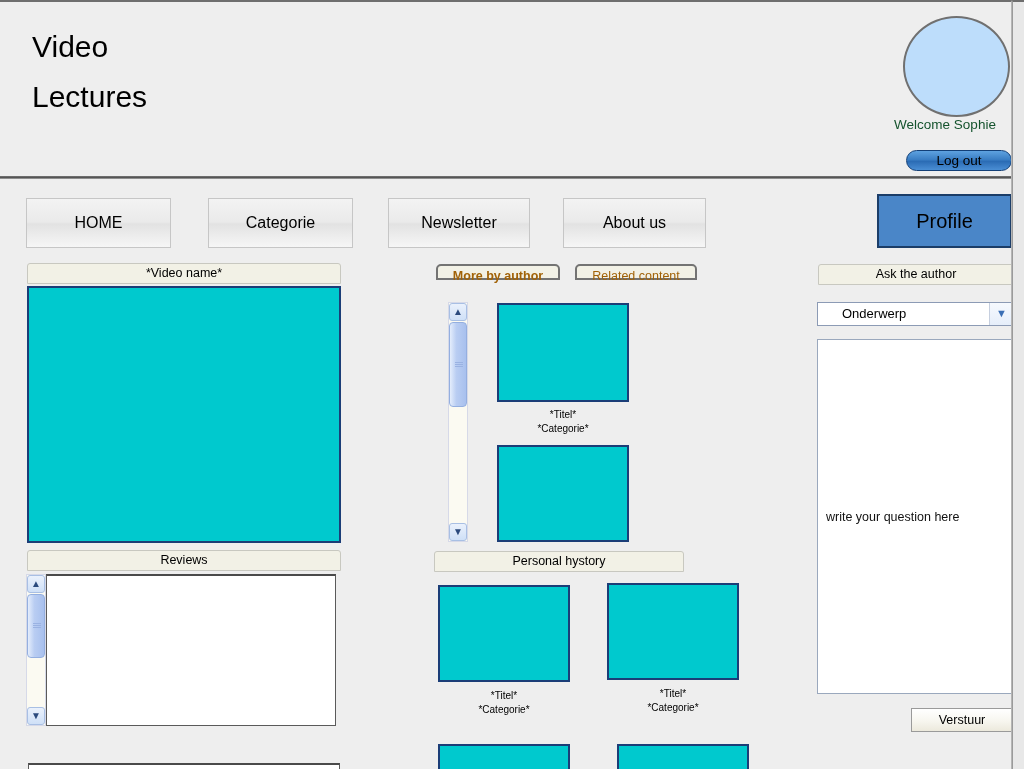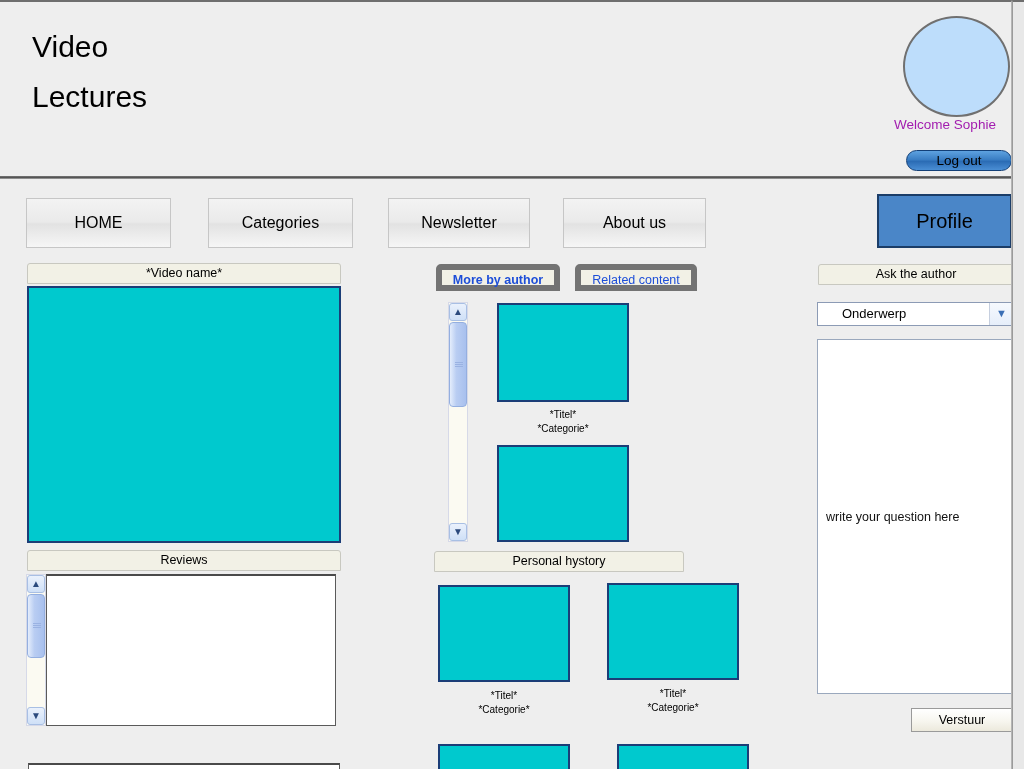--- a/index.html
+++ b/index.html
@@ -58,21 +58,21 @@
     background: #bdddfb;
     border: 2px solid #707070;
   }
 
   #welcome-text {
     position: absolute;
     left: 880px; top: 113px;
     width: 130px;
     text-align: center;
     font-size: 13.5px;
-    color: #a21caf;
+    color: #14532d;
   }
 
   #logout-btn {
     position: absolute;
     left: 906px; top: 146px;
     width: 106px; height: 21px;
     border-radius: 11px;
     background: linear-gradient(to bottom, #5ea2e0 0%, #3a7ec4 45%, #2b6cb5 55%, #4a8ed4 100%);
     border: 1px solid #123f77;
     color: #000;
@@ -212,26 +212,26 @@
   #reviews-scroll { left: 26px; top: 572px; height: 152px; }
   #reviews-scroll .sb-thumb { top: 19px; height: 64px; }
 
   #more-scroll { left: 448px; top: 300px; height: 240px; }
   #more-scroll .sb-thumb { top: 19px; height: 85px; }
 
   
   .tab {
     position: absolute;
     top: 262px;
-    height: 27px;
+    height: 16px;
     background: #f2f1e6;
-    border: 6px solid #737373;
+    border: 2px solid #737373;
     border-radius: 5px 5px 0 0;
     font-size: 12.5px;
-    color: #1d4ed8;
+    color: #a16207;
     text-align: center;
     line-height: 20px;
     cursor: pointer;
   }
   .tab.active { font-weight: bold; }
   #tab-more { left: 436px; width: 124px; }
   #tab-related { left: 575px; width: 122px; }
 
   .thumb {
     position: absolute;
@@ -334,21 +334,21 @@
     <div id="avatar"></div>
 
     <div id="welcome-text">Welcome Sophie</div>
 
     <div id="logout-btn">Log out</div>
   </div>
 
   <div id="header-divider"></div>
 
   <div class="nav-btn n0">HOME</div>
-  <div class="nav-btn n1">Categories</div>
+  <div class="nav-btn n1">Categorie</div>
   <div class="nav-btn n2">Newsletter</div>
   <div class="nav-btn n3">About us</div>
 
   <div id="profile-btn">Profile</div>
 
   <div class="bar" id="video-name-bar">*Video name*</div>
 
   <div id="video-player"></div>
 
   <div class="bar" id="reviews-bar">Reviews</div>

